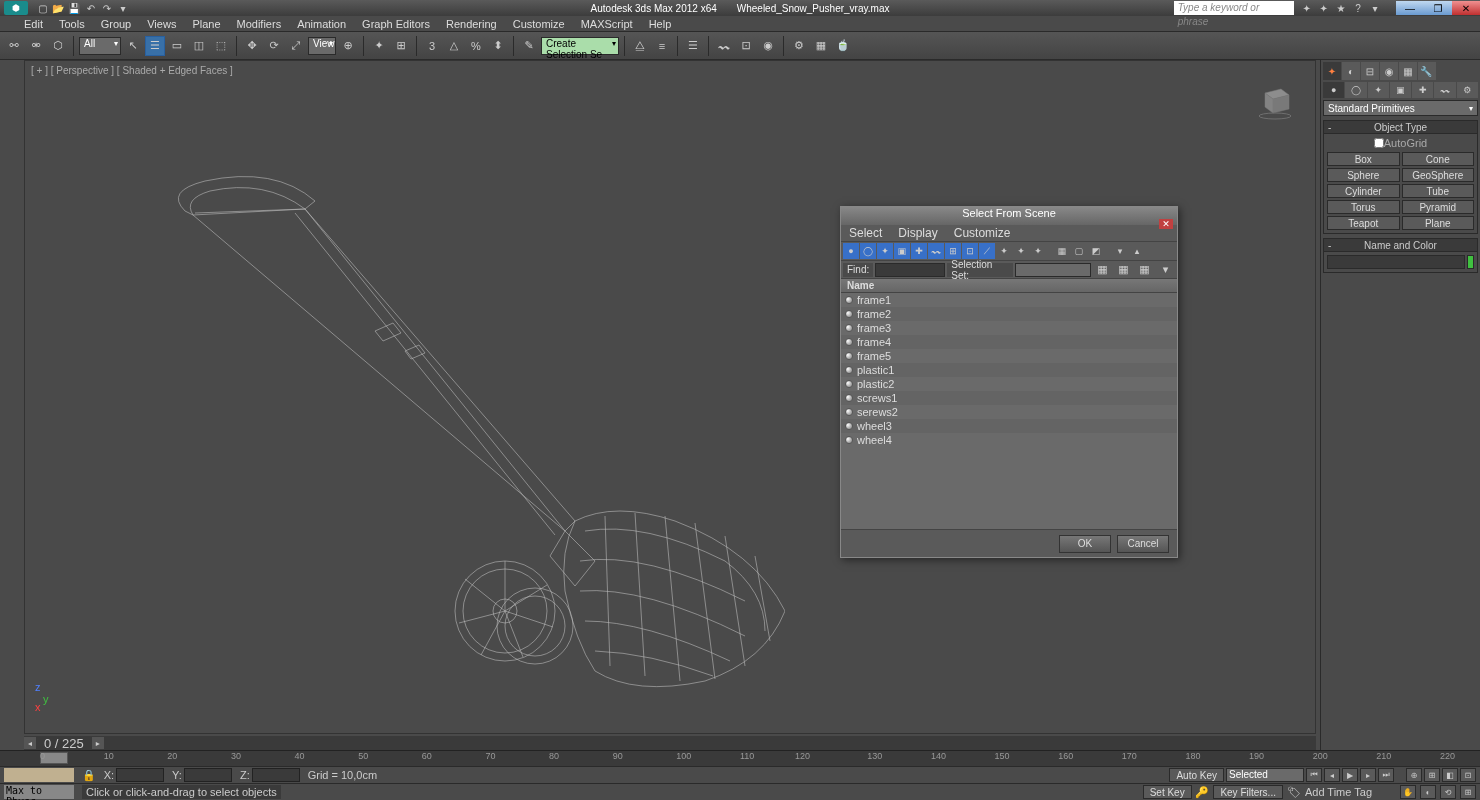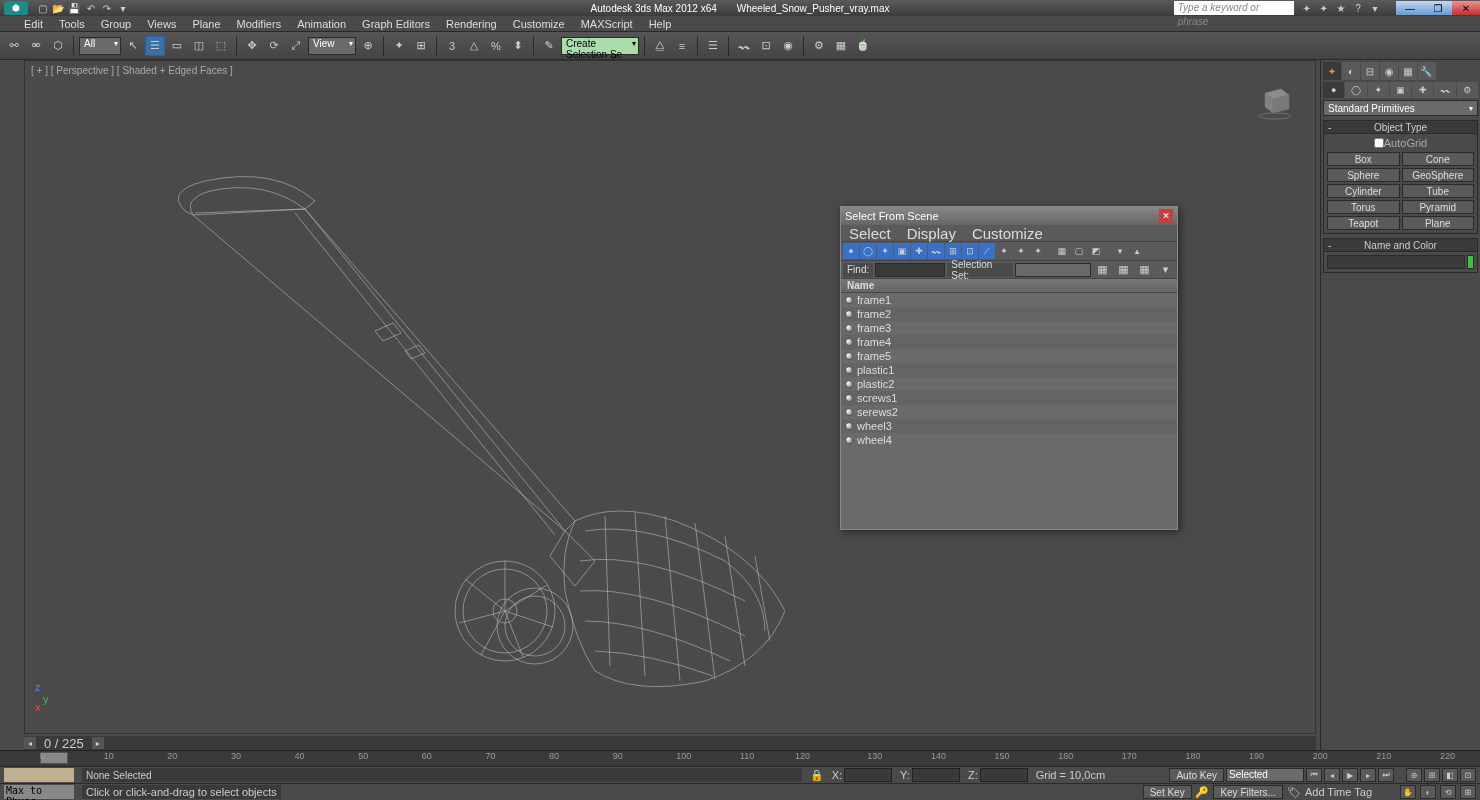--- a/index.html
+++ b/index.html
@@ -59,24 +59,24 @@
 .autogrid { display:flex; align-items:center; justify-content:center; color:#aaa; font-size:10px; margin-bottom:3px; }
 .autogrid input { width:10px; height:10px; }
 .btngrid { display:grid; grid-template-columns:1fr 1fr; gap:2px; }
 .btngrid button { height:14px; background:#5a5a5a; border:1px solid #2a2a2a; color:#ddd; font-size:10px; }
 .namecolor { display:flex; gap:2px; }
 .namecolor input { flex:1; height:14px; background:#3a3a3a; border:1px solid #2a2a2a; color:#fff; font-size:10px; padding:0 2px; }
 .namecolor .swatch { width:14px; height:14px; background:#40c040; border:1px solid #2a2a2a; }
 
 
 .dialog { position:absolute; top:206px; left:840px; width:338px; background:#5a5a5a; border:1px solid #888; box-shadow:2px 2px 8px rgba(0,0,0,.5); }
-.dlgtitle { height:18px; background:linear-gradient(#888,#666); display:flex; align-items:center; padding:0 4px; color:#fff; font-size:11px; }
+.dlgtitle { height:18px; background:linear-gradient(#888,#666); display:flex; align-items:center; padding:0 4px; color:#fff; font-size:11px;flex-direction:column; }
 .dlgtitle .x { margin-left:auto; width:14px; height:14px; background:#c04040; color:#fff; display:flex; align-items:center; justify-content:center; font-size:9px; }
 .dlgmenu { height:16px; display:flex; gap:16px; padding:0 8px; align-items:center; background:#5a5a5a; }
-.dlgmenu span { color:#ddd; font-size:15px; }
+.dlgmenu span { color:#ddd; font-size:12px; }
 .dlgtb { height:20px; background:#5a5a5a; display:flex; align-items:center; padding:0 2px; gap:1px; border-top:1px solid #444; border-bottom:1px solid #444; }
 .dlgtb .tbtn { width:16px; height:16px; font-size:9px; }
 .dlgtb .tbtn.blue { background:#3870c8; }
 .dlgfind { height:18px; display:flex; align-items:center; background:#5a5a5a; padding:0 2px; gap:2px; border-bottom:1px solid #444; }
 .dlgfind label { color:#ddd; font-size:10px; padding:0 4px; background:#4a4a4a; height:14px; display:flex; align-items:center; }
 .dlgfind input { height:14px; background:#3a3a3a; border:1px solid #2a2a2a; color:#fff; flex:1; font-size:10px; }
 .dlgfind .dd { width:80px; height:14px; background:#6a6a6a; border:1px solid #2a2a2a; }
 .dlglist { background:#6a6a6a; }
 .dlghead { height:14px; background:linear-gradient(#777,#666); color:#ddd; font-size:10px; font-weight:bold; padding:0 6px; display:flex; align-items:center; border-bottom:1px solid #444; }
 .dlgrows { height:236px; overflow:auto; }
@@ -159,21 +159,21 @@
   <div class="tsel" style="width:42px">All</div>
   <div class="tbtn">↖</div>
   <div class="tbtn active">☰</div>
   <div class="tbtn">▭</div>
   <div class="tbtn">◫</div>
   <div class="tbtn">⬚</div>
   <div class="sep"></div>
   <div class="tbtn">✥</div>
   <div class="tbtn">⟳</div>
   <div class="tbtn">⤢</div>
-  <div class="tsel" style="width:48px">View</div>
+  <div class="tsel" style="width:28px">View</div>
   <div class="tbtn">⊕</div>
   <div class="sep"></div>
   <div class="tbtn">✦</div>
   <div class="tbtn">⊞</div>
   <div class="sep"></div>
   <div class="tbtn">3</div>
   <div class="tbtn">△</div>
   <div class="tbtn">%</div>
   <div class="tbtn">⬍</div>
   <div class="sep"></div>
@@ -395,20 +395,24 @@
         </div>
       <div class="dlgrow">
           <span class="dot"></span>
           <span>wheel3</span>
         </div>
       <div class="dlgrow">
           <span class="dot"></span>
           <span>wheel4</span>
         </div>
     </div>
+  </div>
+  <div class="dlgbtns">
+    <button>OK</button>
+    <button>Cancel</button>
   </div>
 </div>
 
 <div class="timeline">
   <div class="track" id="tltrack">
     <div class="slider"></div>
   <span class="tick" style="left: 40px;">0</span>
       <span class="tick" style="left: 103.636px;">10</span>
       <span class="tick" style="left: 167.273px;">20</span>
       <span class="tick" style="left: 230.909px;">30</span>
@@ -429,21 +433,20 @@
       <span class="tick" style="left: 1185.45px;">180</span>
       <span class="tick" style="left: 1249.09px;">190</span>
       <span class="tick" style="left: 1312.73px;">200</span>
       <span class="tick" style="left: 1376.36px;">210</span>
       <span class="tick" style="left: 1440px;">220</span>
     </div>
 </div>
 
 <div class="status1">
   <div style="width:70px;height:14px;background:#c0b090"></div>
-  <div class="box">None Selected</div>
   <span>🔒</span>
   <div class="coord">
       <span>X:</span>
       <input style="">
     </div>
   <div class="coord">
       <span>Y:</span>
       <input style="">
     </div>
   <div class="coord">

